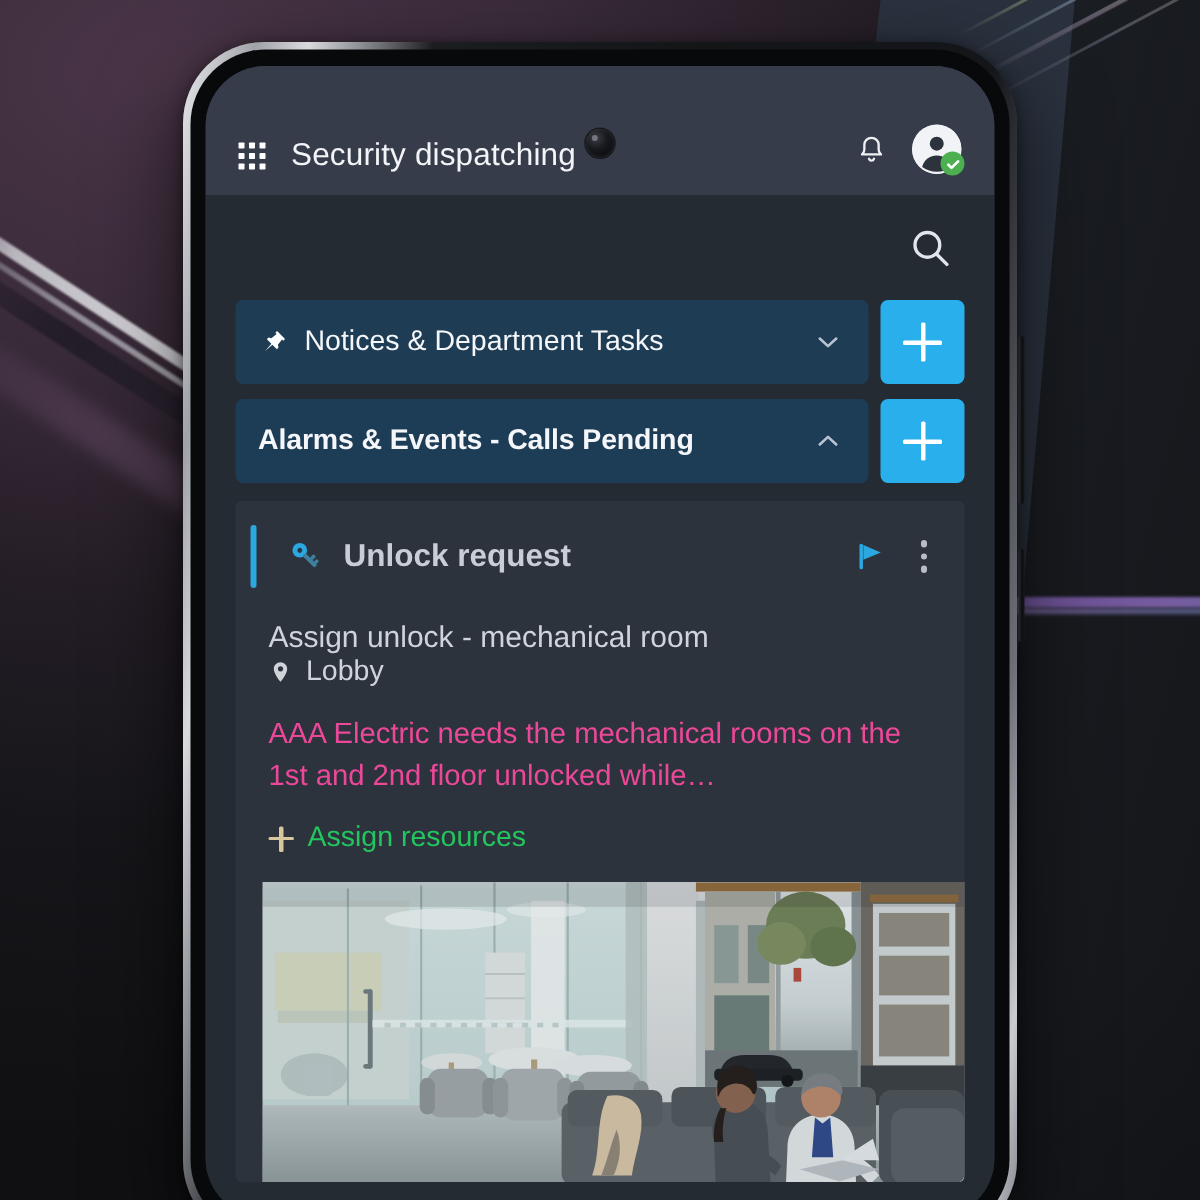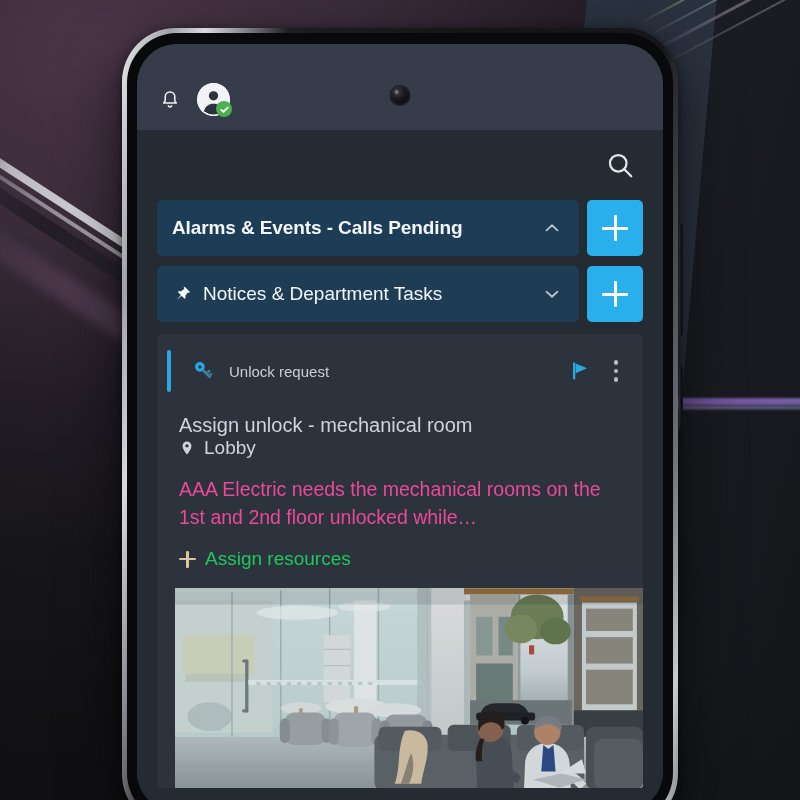--- a/index.html
+++ b/index.html
@@ -300,22 +300,22 @@
     background: #2ba8e0;
     border-radius: 2px;
     margin-left: 10px;
     flex: 0 0 auto;
     min-height: 36px;
   }
   .key-icon { width: 26px; height: 26px; flex: 0 0 auto; margin-left: 8px; }
   .card-title {
     flex: 1;
     color: #c9ced6;
-    font-size: 15px;
-    font-weight: 400;
+    font-size: 21px;
+    font-weight: 700;
     white-space: nowrap; overflow: hidden; text-overflow: ellipsis;
   }
   .flag-icon { width: 24px; height: 24px; flex: 0 0 auto; }
   .kebab { width: 22px; height: 26px; flex:0 0 auto; display:flex; flex-direction:column; align-items:center; justify-content:center; gap:4px; }
   .kebab i { width: 4.5px; height: 4.5px; border-radius: 50%; background: #b9bec6; display:block; }
 
   .card-body { padding: 0 18px 0 22px; }
   .card-subtitle {
     color: #cfd4db;
     font-size: 20px;
@@ -384,20 +384,34 @@
   <div id="phone">
     <div class="side-btn volume"></div>
     <div class="side-btn power"></div>
 
     <div id="phone-inner">
       <div id="screen">
 
         <div class="camera"></div>
 
         <div class="appbar">
+          <div class="appbar-left">
+            <span class="grid-icon">
+              <i></i>
+                <i></i>
+                <i></i>
+                <i></i>
+                <i></i>
+                <i></i>
+                <i></i>
+                <i></i>
+                <i></i>
+            </span>
+            <span class="appbar-title">Security dispatching</span>
+          </div>
           <div class="appbar-right">
             <span class="bell-icon">
               <svg viewBox="0 0 24 24" width="22" height="24" fill="none" stroke="#eef0f4" stroke-width="1.7" stroke-linecap="round" stroke-linejoin="round">
                 <path d="M12 3.2c-3 0-5.2 2.2-5.2 5.1v3.4c0 1.2-.5 2.3-1.3 3.1l-.4.4h13.8l-.4-.4c-.8-.8-1.3-1.9-1.3-3.1V8.3c0-2.9-2.2-5.1-5.2-5.1z"></path>
                 <path d="M10.2 18.4a1.9 1.9 0 0 0 3.6 0"></path>
               </svg>
             </span>
             <span class="avatar-wrap">
               <span class="avatar-circle">
                 <svg viewBox="0 0 32 32" width="33" height="33">
@@ -422,44 +436,44 @@
               <svg viewBox="0 0 24 24" width="30" height="30" fill="none" stroke="#e2e5ea" stroke-width="1.8" stroke-linecap="round">
                 <circle cx="10.6" cy="10.6" r="6.6"></circle>
                 <path d="M15.6 15.6L21 21"></path>
               </svg>
             </span>
           </div>
 
           <div class="accordions">
 
             <div class="acc-row">
-              <div class="acc-head alt">
-                <span class="acc-label bold">Alarms &amp; Events - Calls Pending</span>
-                <span class="chev">
-                  <svg viewBox="0 0 24 24" width="22" height="22" fill="none" stroke="#b8c4d2" stroke-width="1.9" stroke-linecap="round" stroke-linejoin="round">
-                    <path d="M6 14.5l6-5.5 6 5.5"></path>
-                  </svg>
-                </span>
-              </div>
-              <button class="add-btn">
-                <span class="plus"></span>
-              </button>
-            </div>
-
-            <div class="acc-row">
               <div class="acc-head">
                 <span style="display:flex;flex:0 0 auto;">
                   <svg viewBox="0 0 24 24" width="20" height="20" fill="#ffffff">
                     <path d="M15.3 3.2l-1.4 1.4 1 1-4.2 3.3-2.3-.5-1.3 1.3 3.6 3.6-5 5.8 5.8-5 3.6 3.6 1.3-1.3-.5-2.3 3.3-4.2 1 1 1.4-1.4-6.3-6.3z"></path>
                   </svg>
                 </span>
                 <span class="acc-label">Notices &amp; Department Tasks</span>
                 <span class="chev">
                   <svg viewBox="0 0 24 24" width="22" height="22" fill="none" stroke="#b8c4d2" stroke-width="1.9" stroke-linecap="round" stroke-linejoin="round">
                     <path d="M6 9.5l6 5.5 6-5.5"></path>
+                  </svg>
+                </span>
+              </div>
+              <button class="add-btn">
+                <span class="plus"></span>
+              </button>
+            </div>
+
+            <div class="acc-row">
+              <div class="acc-head alt">
+                <span class="acc-label bold">Alarms &amp; Events - Calls Pending</span>
+                <span class="chev">
+                  <svg viewBox="0 0 24 24" width="22" height="22" fill="none" stroke="#b8c4d2" stroke-width="1.9" stroke-linecap="round" stroke-linejoin="round">
+                    <path d="M6 14.5l6-5.5 6 5.5"></path>
                   </svg>
                 </span>
               </div>
               <button class="add-btn">
                 <span class="plus"></span>
               </button>
             </div>
           </div>
 
           <div class="card-area">

